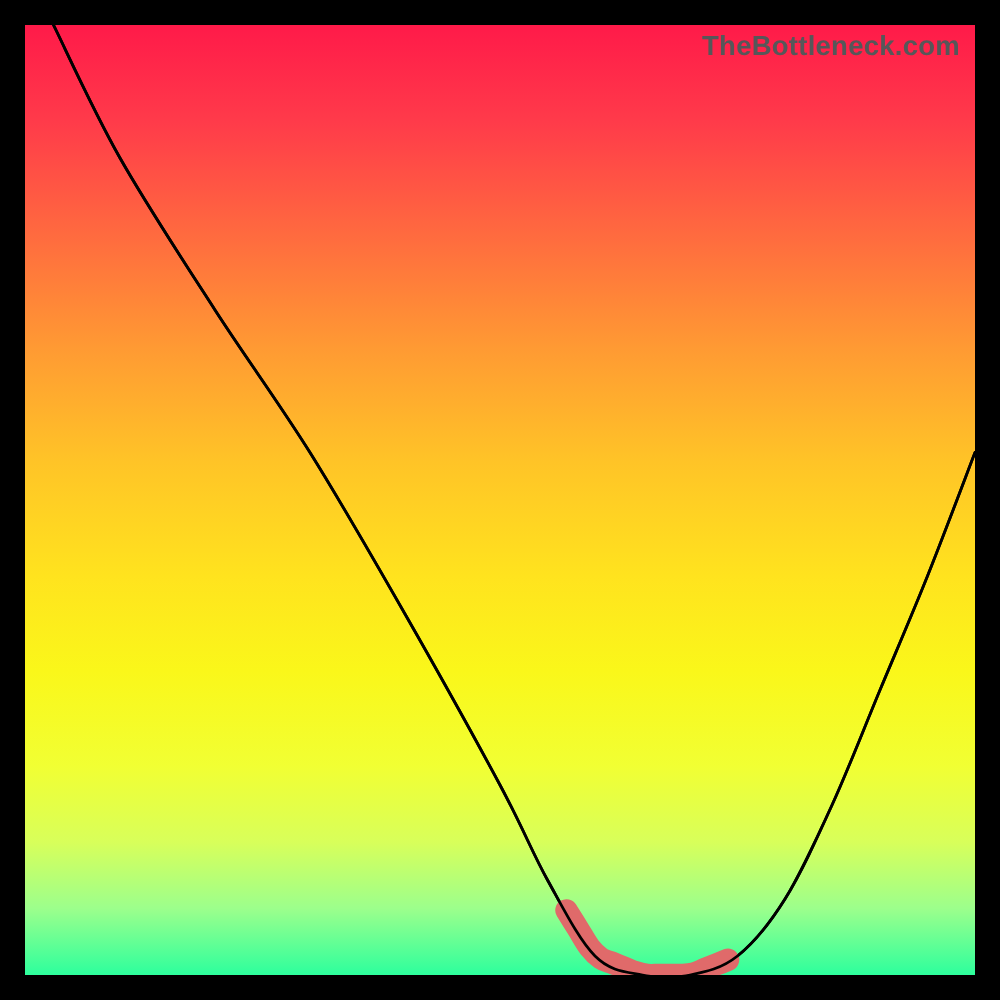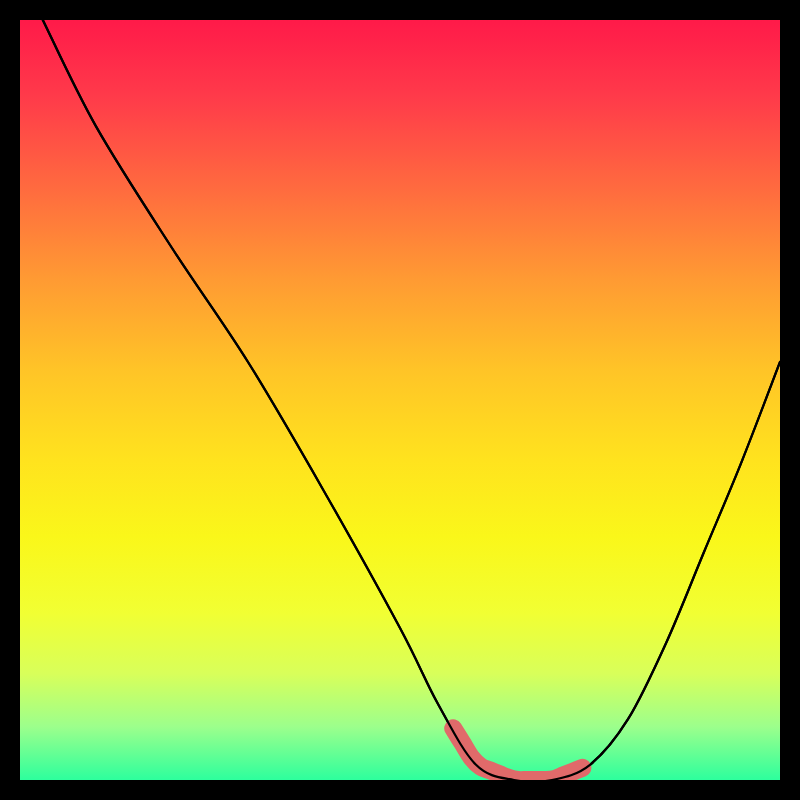--- a/index.html
+++ b/index.html
@@ -35,20 +35,21 @@
   svg.overlay { position: absolute; left: 0; top: 0; width: 760px; height: 760px; }
   .curve-main { fill: none; stroke: #000; stroke-width: 2.2; stroke-linejoin: round; stroke-linecap: round; }
   .pink-band { fill: none; stroke: #e06a6a; stroke-width: 18; stroke-linecap: round; stroke-linejoin: round; }
 </style>
 </head>
 <body>
 
 <div class="stage">
   <div class="plot-area">
 
+    <div class="watermark">TheBottleneck.com</div>
 
     <svg class="overlay" viewBox="0 0 760 760" preserveAspectRatio="none">
       <path class="curve-main" d="M 22.8 0 C 31.666666666666668 17.73333333333333, 54.46666666666667 68.39999999999998, 76 106.39999999999998 C 97.53333333333333 144.39999999999998, 126.66666666666667 188.73333333333335, 152 228 C 177.33333333333334 267.26666666666665, 202.66666666666666 301.4666666666666, 228 341.99999999999994 C 253.33333333333334 382.5333333333333, 278.6666666666667 426.8666666666667, 304 471.2 C 329.3333333333333 515.5333333333333, 361 572.5333333333333, 380 608 C 399 643.4666666666667, 405.33333333333337 661.2, 418.00000000000006 684 C 430.66666666666674 706.8, 443.33333333333337 732.1333333333333, 456 744.8 C 468.66666666666663 757.4666666666666, 481.3333333333333 757.4666666666667, 494 760 C 506.6666666666667 762.5333333333333, 519.3333333333334 762.5333333333333, 532 760 C 544.6666666666666 757.4666666666667, 557.3333333333334 754.9333333333333, 570 744.8 C 582.6666666666666 734.6666666666666, 595.3333333333334 719.4666666666667, 608 699.2 C 620.6666666666666 678.9333333333334, 633.3333333333334 651.0666666666667, 646 623.2 C 658.6666666666666 595.3333333333334, 671.3333333333334 562.4, 684 532 C 696.6666666666666 501.6, 709.3333333333334 472.4666666666667, 722 440.8 C 734.6666666666666 409.1333333333333, 753.6666666666666 358.46666666666664, 760 341.99999999999994"></path>
       <path class="pink-band" d="M 433.2 708.3199999999999 C 434.73809523809524 710.7809523809524, 439.35238095238094 718.1638095238095, 442.42857142857144 723.0857142857143 C 445.50476190476195 728.0076190476191, 448.58095238095234 733.9066666666668, 451.65714285714284 737.8514285714286 C 454.73333333333335 741.7961904761905, 457.80952380952385 744.6552380952381, 460.8857142857143 746.7542857142857 C 463.96190476190475 748.8533333333334, 467.03809523809525 749.2152380952381, 470.1142857142857 750.4457142857143 C 473.19047619047615 751.6761904761905, 476.2666666666666 752.9066666666666, 479.3428571428571 754.1371428571429 C 482.4190476190476 755.3676190476191, 485.4952380952381 756.8514285714285, 488.5714285714286 757.8285714285714 C 491.6476190476191 758.8057142857143, 494.72380952380956 759.6380952380953, 497.8 760 C 500.87619047619046 760.3619047619047, 503.95238095238085 760, 507.02857142857135 760 C 510.10476190476186 760, 513.1809523809524 760, 516.2571428571429 760 C 519.3333333333334 760, 522.4095238095238 760.1809523809524, 525.4857142857143 760 C 528.5619047619048 759.8190476190476, 531.6380952380953 759.7104761904761, 534.7142857142858 758.9142857142857 C 537.7904761904763 758.1180952380953, 540.8666666666667 756.4533333333334, 543.9428571428572 755.2228571428572 C 547.0190476190477 753.9923809523809, 550.0952380952381 752.7619047619048, 553.1714285714286 751.5314285714286 C 556.2476190476191 750.3009523809524, 560.8619047619047 748.4552380952381, 562.4 747.84"></path>
       <path class="curve-main" d="M 22.8 0 C 31.666666666666668 17.73333333333333, 54.46666666666667 68.39999999999998, 76 106.39999999999998 C 97.53333333333333 144.39999999999998, 126.66666666666667 188.73333333333335, 152 228 C 177.33333333333334 267.26666666666665, 202.66666666666666 301.4666666666666, 228 341.99999999999994 C 253.33333333333334 382.5333333333333, 278.6666666666667 426.8666666666667, 304 471.2 C 329.3333333333333 515.5333333333333, 361 572.5333333333333, 380 608 C 399 643.4666666666667, 405.33333333333337 661.2, 418.00000000000006 684 C 430.66666666666674 706.8, 443.33333333333337 732.1333333333333, 456 744.8 C 468.66666666666663 757.4666666666666, 481.3333333333333 757.4666666666667, 494 760 C 506.6666666666667 762.5333333333333, 519.3333333333334 762.5333333333333, 532 760 C 544.6666666666666 757.4666666666667, 557.3333333333334 754.9333333333333, 570 744.8 C 582.6666666666666 734.6666666666666, 595.3333333333334 719.4666666666667, 608 699.2 C 620.6666666666666 678.9333333333334, 633.3333333333334 651.0666666666667, 646 623.2 C 658.6666666666666 595.3333333333334, 671.3333333333334 562.4, 684 532 C 696.6666666666666 501.6, 709.3333333333334 472.4666666666667, 722 440.8 C 734.6666666666666 409.1333333333333, 753.6666666666666 358.46666666666664, 760 341.99999999999994"></path>
     </svg>
 
   </div>
 </div>
 

